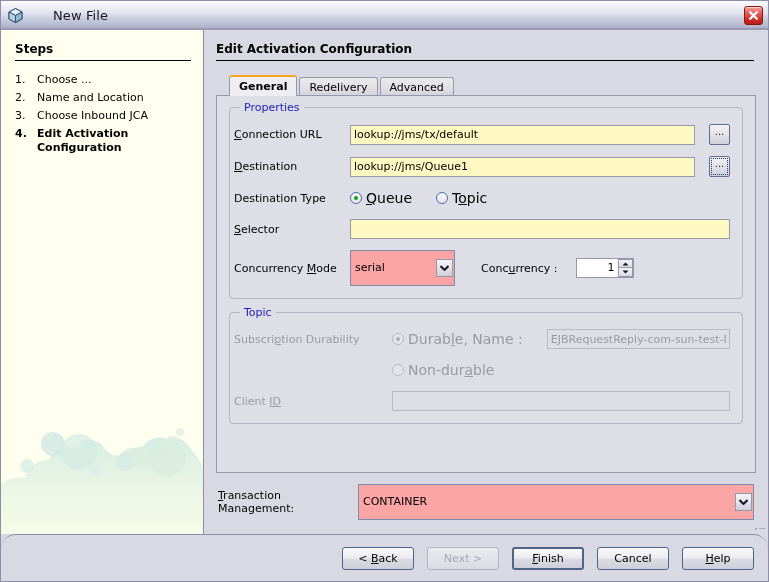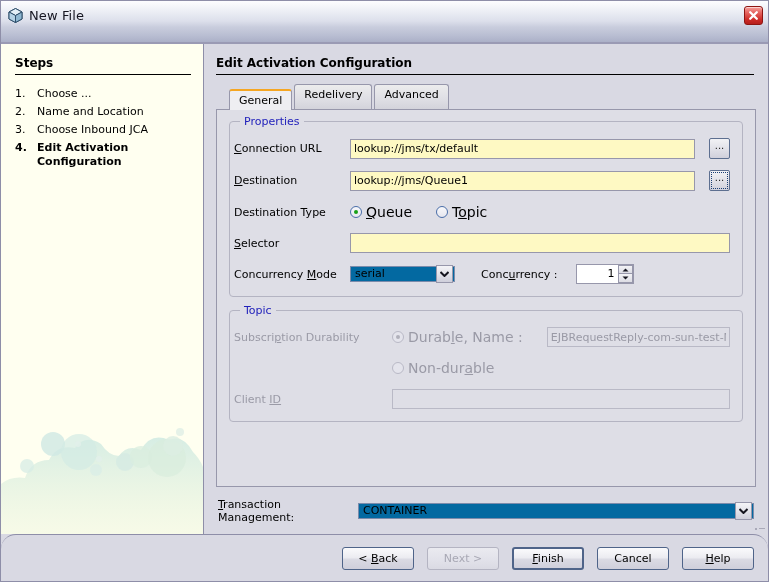--- a/index.html
+++ b/index.html
@@ -26,21 +26,22 @@
 
   
   .titlebar {
     height: 28px; flex: 0 0 28px;
     position: relative;
     background: linear-gradient(to bottom,
         #fdfdff 0%, #eef0f6 22%, #dcdfeb 48%,
         #c9cddd 62%, #b9bed2 82%, #a9aec6 100%);
     border-bottom: 1px solid #9a9ab4;
     display: flex; align-items: center;
-    padding: 0 3px 14px 6px;
+    padding: 0 3px 0 6px;
+    gap: 24px;
   }
   .title-icon { width: 17px; height: 17px; flex: 0 0 17px; position: relative; margin-right: 5px; }
   .title-text {
     font-size: 13px; font-weight: normal; color: #151520;
     flex: 1 1 auto; letter-spacing: .1px;
   }
   .close-btn {
     width: 24px; height: 22px; flex: 0 0 24px;
     position: relative; cursor: pointer;
     display: flex; align-items: center; justify-content: center;
@@ -103,39 +104,40 @@
     font-size: 12px; font-weight: bold; color: #000;
     padding-bottom: 4px;
     border-bottom: 1px solid #000;
     margin: 2px 2px 14px 0;
   }
 
   
   .tabstrip { display: flex; align-items: flex-end; padding-left: 13px; height: 21px; }
   .tab {
     position: relative;
-    height: 26px; line-height: 19px;
+    height: 19px; line-height: 19px;
     padding: 0 9px;
     font-size: 11px;
     box-sizing: border-box;
     background: linear-gradient(to bottom, #ececed 0%, #dedee4 60%, #d2d2da 100%);
     border: 1px solid #9797ab;
     border-bottom: none;
     border-radius: 3px 3px 0 0;
     margin-right: 2px;
     cursor: pointer;
     color: #000;
   }
   .tab.active {
     height: 21px; line-height: 20px;
     background: #eeeef2;
     border-color: #9797ab;
     border-top: 2px solid #f5a623;
     z-index: 3;
     padding-top: 0;
+    font-weight: bold;
   }
   .tabpanel {
     flex: 0 0 auto;
     background: #dedee6;
     border: 1px solid #9797ab;
     margin-top: -1px;
     padding: 11px 12px 12px 12px;
     box-sizing: border-box;
     height: 378px;
     position: relative;
@@ -214,22 +216,22 @@
     content: ""; position: absolute; left: 3px; top: 3px;
     width: 4px; height: 4px; border-radius: 50%;
     background: #17a017;
   }
   .radio.dis { border-color: #b9b9c6; background: #e4e4ec; }
   .radio.dis.on::after { background: #b0b0bb; }
   .rlabel { font-size: 14px; }
 
   
   .combo {
-    height: 16px; box-sizing: border-box;
-    background: #0369a1;
+    height: 36px; box-sizing: border-box;
+    background: #fca5a5;
     border: 1px solid #7b8bab;
     display: flex; align-items: center;
     cursor: pointer; position: relative;
   }
   .combo .cval { flex: 1 1 auto; padding: 0 4px; font-size: 11px; line-height: 18px; overflow: hidden; white-space: nowrap; }
   .combo .carrow {
     width: 17px; flex: 0 0 17px; height: 18px;
     margin-right: 1px;
     background: linear-gradient(to bottom, #f4f4f7 0%, #e3e3ea 50%, #cfcfdb 100%);
     border: 1px solid #9797ab;

